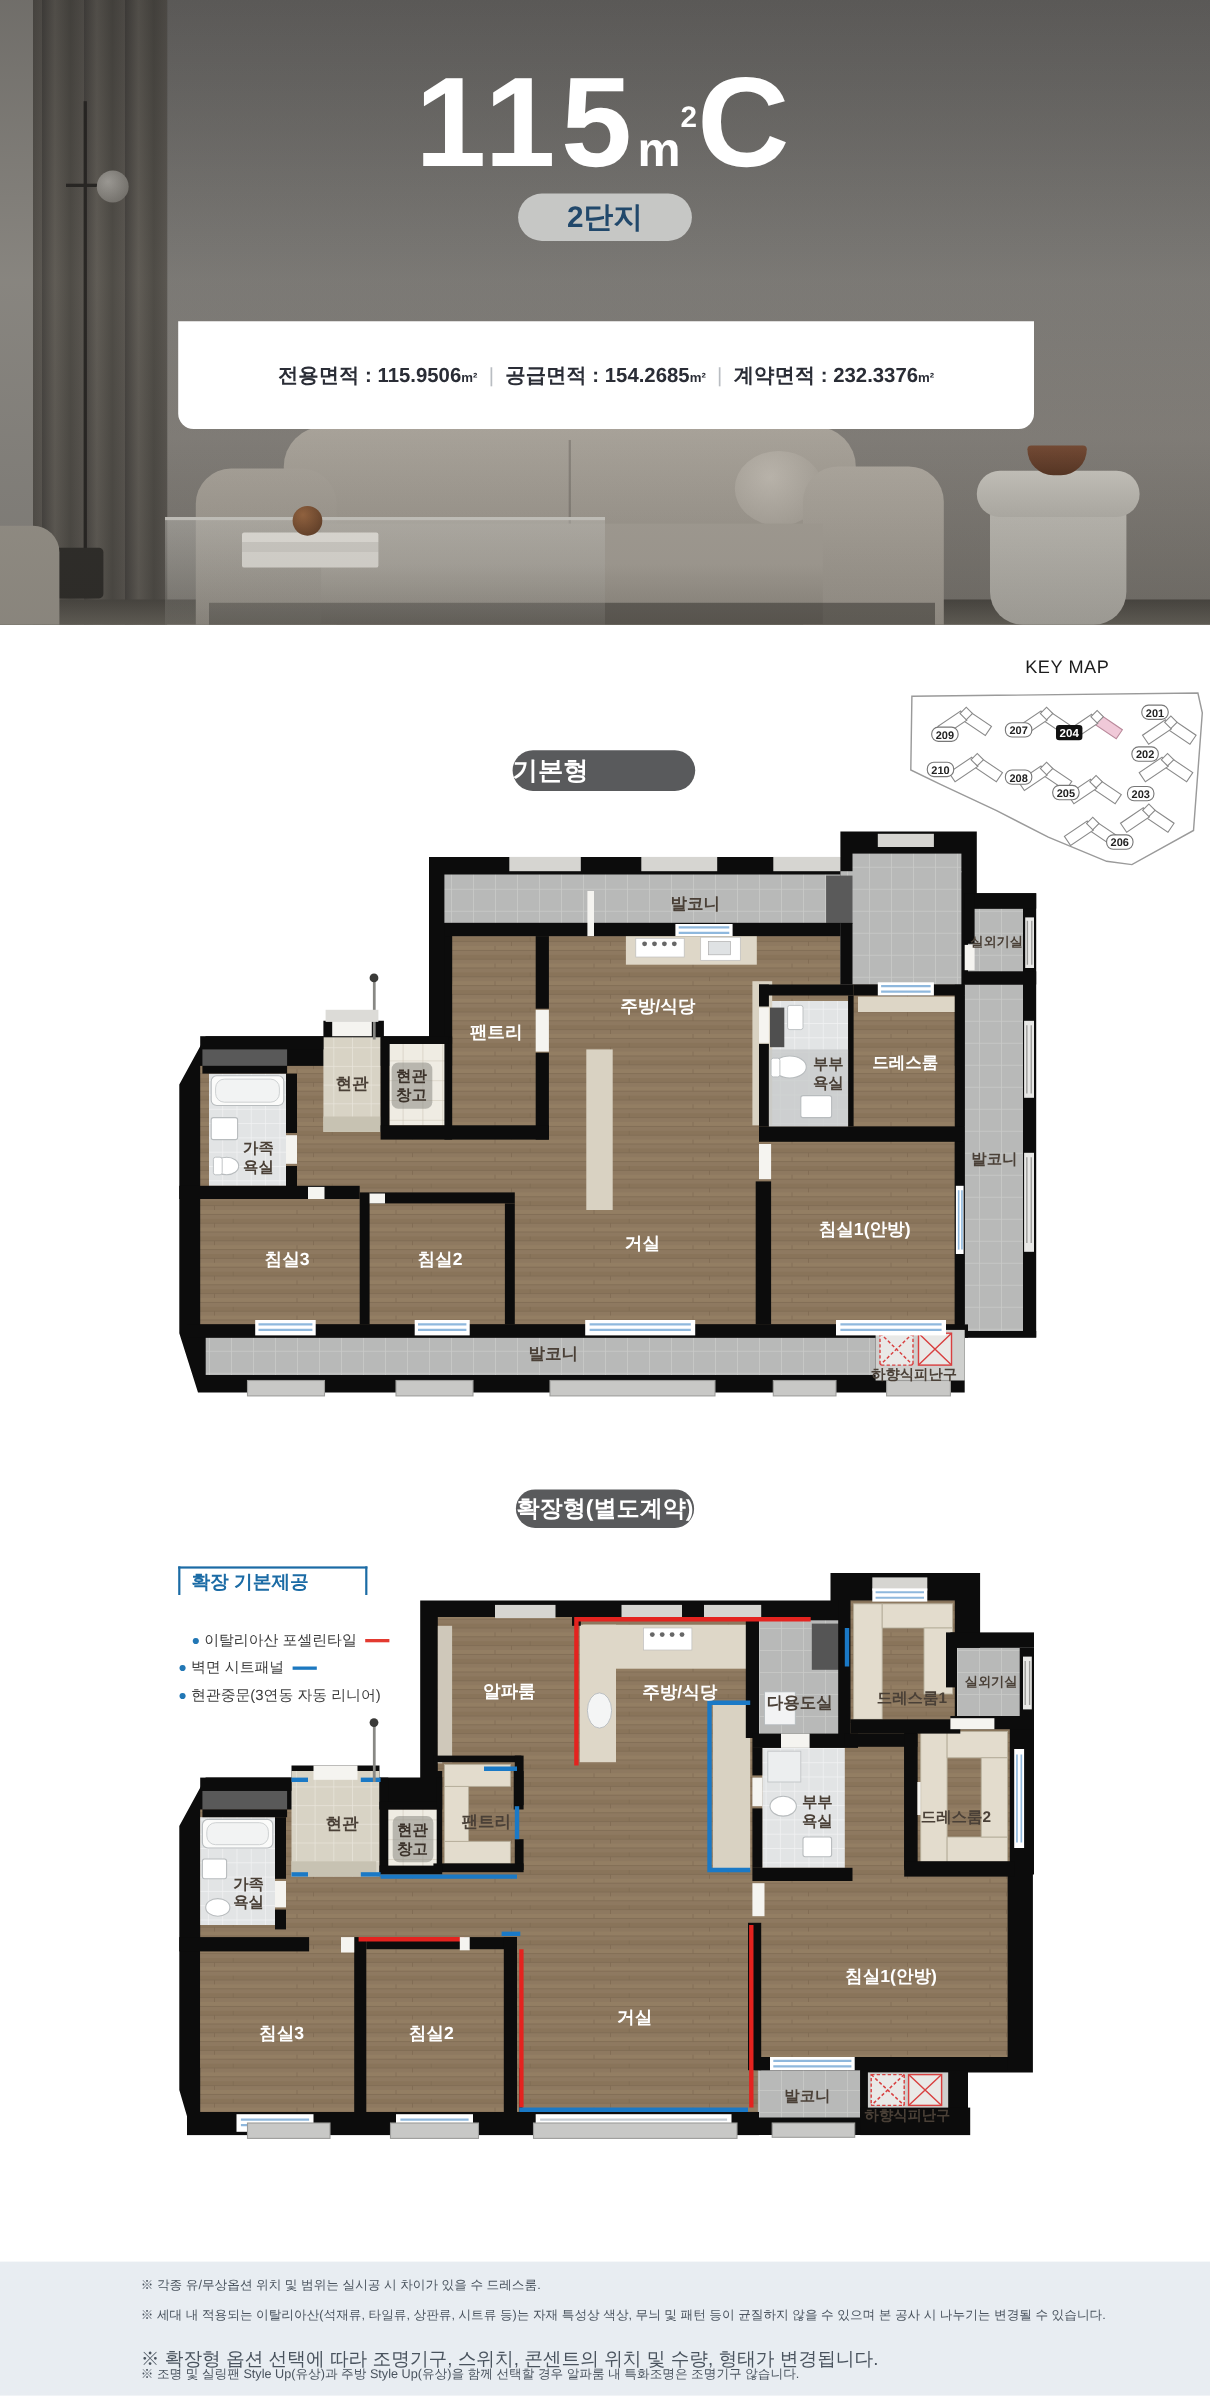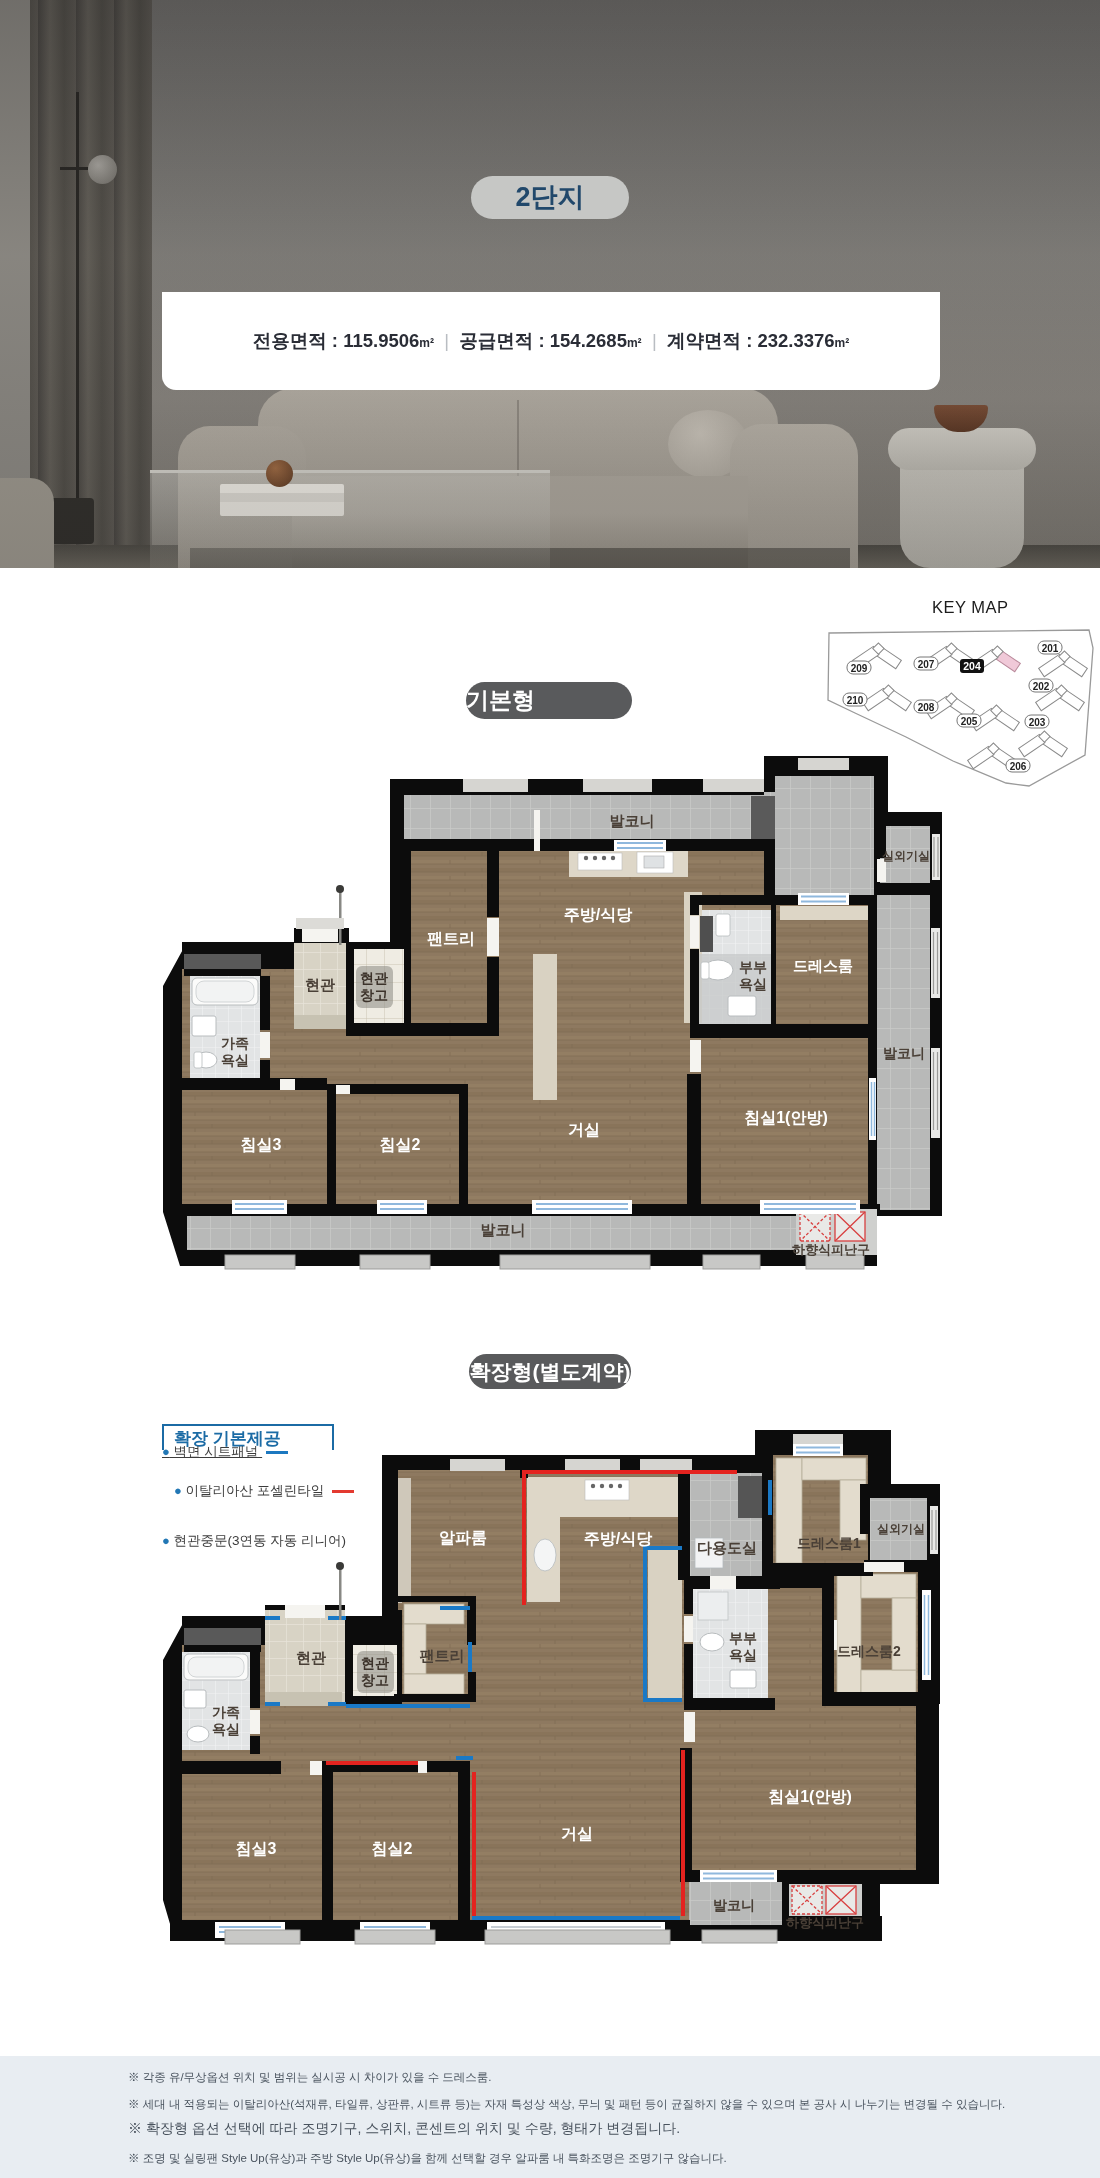--- a/index.html
+++ b/index.html
@@ -50,20 +50,21 @@
     <div class="abs" style="left:150px;top:470px;width:400px;height:98px;background:linear-gradient(180deg,rgba(205,203,196,0.5),rgba(150,148,140,0.2));border-top:3px solid #d3d1ca;"></div>
 
     <div class="abs" style="left:220px;top:484px;width:124px;height:32px;background:linear-gradient(180deg,#efece5 0 28%,#dcd9d2 28% 55%,#e9e6df 55% 100%);border-radius:2px;"></div>
 
     <div class="abs" style="left:266px;top:460px;width:27px;height:27px;border-radius:50%;background:radial-gradient(circle at 35% 30%,#a06c45,#5e3c26);"></div>
 
     <div class="abs" style="left:0;top:478px;width:54px;height:90px;background:#9e998f;border-radius:0 24px 0 0;"></div>
 
     <div class="abs" style="left:0;top:0;width:1100px;height:568px;background:linear-gradient(180deg,rgba(10,10,12,0.22),rgba(10,10,12,0.04) 45%,rgba(10,10,12,0.14) 100%);"></div>
 
+    <div class="abs" style="left:0;top:53px;width:1100px;text-align:center;color:#ffffff;font-weight:bold;font-size:116px;letter-spacing:5px;line-height:1;">115<span style="font-size:44px;letter-spacing:0;">m<span style="font-size:27px;position:relative;top:-36px;">2</span></span>C</div>
 
     <div class="abs" style="left:471px;top:176px;width:158px;height:43px;border-radius:22px;background:#c6c7c5;color:#21486b;font-size:27px;font-weight:bold;text-align:center;line-height:43px;">2단지</div>
 
 
     <div class="abs" style="left:162px;top:292px;width:778px;height:98px;background:#ffffff;border-radius:0 0 14px 14px;color:#2a2d36;font-size:18.5px;font-weight:bold;text-align:center;line-height:98px;">전용면적 : 115.9506<span style="font-size:12px;">m²</span>&nbsp;&nbsp;<span style="color:#b9bdc2;font-weight:normal;">|</span>&nbsp;&nbsp;공급면적 : 154.2685<span style="font-size:12px;">m²</span>&nbsp;&nbsp;<span style="color:#b9bdc2;font-weight:normal;">|</span>&nbsp;&nbsp;계약면적 : 232.3376<span style="font-size:12px;">m²</span></div>
   </div>
 
   <div class="abs" style="left:932px;top:598px;width:170px;font-size:16.5px;color:#1c1c1c;letter-spacing:0.5px;">KEY MAP</div>
   <svg class="abs" style="left:810px;top:620px;" width="290" height="180" viewBox="0 0 290 180">
     <defs>
@@ -449,21 +450,21 @@
     </g>
   </svg>
 
   <div class="abs" style="left:469px;top:1354px;width:162px;height:35px;border-radius:18px;background:#595a5c;color:#ffffff;font-size:21px;font-weight:bold;text-align:center;line-height:35px;">확장형(별도계약)</div>
 
   <div class="abs" style="left:162px;top:1424px;width:168px;height:24px;border-top:2px solid #1b6ba5;border-left:2px solid #1b6ba5;border-right:2px solid #1b6ba5;"></div>
   <div class="abs" style="left:174px;top:1427px;font-size:17px;font-weight:bold;color:#1b6ba5;">확장 기본제공</div>
 
   <div class="abs" style="left:174px;top:1482px;font-size:13.5px;color:#3c3c3c;"><span style="color:#2277b5;font-size:13px;">●</span> 이탈리아산 포셀린타일 <span style="display:inline-block;width:22px;height:3px;background:#e33a30;vertical-align:middle;margin-left:4px;"></span></div>
 
-  <div class="abs" style="left:162px;top:1443px;font-size:13.5px;color:#3c3c3c;text-decoration:underline;"><span style="color:#2277b5;font-size:13px;">●</span> 벽면 시트패널 <span style="display:inline-block;width:22px;height:3px;background:#1c78c0;vertical-align:middle;margin-left:4px;"></span></div>
+  <div class="abs" style="left:162px;top:1507px;font-size:13.5px;color:#3c3c3c;"><span style="color:#2277b5;font-size:13px;">●</span> 벽면 시트패널 <span style="display:inline-block;width:22px;height:3px;background:#1c78c0;vertical-align:middle;margin-left:4px;"></span></div>
 
   <div class="abs" style="left:162px;top:1532px;font-size:13.5px;color:#3c3c3c;"><span style="color:#2277b5;font-size:13px;">●</span> 현관중문(3연동 자동 리니어)</div>
 
   <svg class="abs" id="plan2" style="left:150px;top:1420px;" width="800" height="630" viewBox="0 0 800 630">
 
     <path d="M232,35 H605 V10 H741 V78 H790 V284 H789 V464 H730 V521 H25 L13,480 V240 L37,196 H115 V185 H195 V196 H232 Z" fill="#0c0c0c"></path>
 
     <rect x="248" y="50" width="130" height="140" fill="url(#wd)"></rect>
 
     <rect x="248" y="58" width="13" height="125" fill="#cfc8ba"></rect>
@@ -774,18 +775,18 @@
       <text x="675" y="507" font-size="13" fill="#4a4037" text-anchor="middle">하향식피난구</text>
     </g>
   </svg>
 
   <div class="abs" style="left:0;top:2056px;width:1100px;height:122px;background:#e8edf2;">
 
     <div class="abs" style="left:128px;top:14px;font-size:11.5px;color:#49535e;white-space:nowrap;">※ 각종 유/무상옵션 위치 및 범위는 실시공 시 차이가 있을 수 드레스룸.</div>
 
     <div class="abs" style="left:128px;top:41px;font-size:11.5px;color:#49535e;white-space:nowrap;">※ 세대 내 적용되는 이탈리아산(석재류, 타일류, 상판류, 시트류 등)는 자재 특성상 색상, 무늬 및 패턴 등이 균질하지 않을 수 있으며 본 공사 시 나누기는 변경될 수 있습니다.</div>
 
-    <div class="abs" style="left:128px;top:64px;font-size:14px;color:#49535e;white-space:nowrap;">※ 확장형 옵션 선택에 따라 조명기구, 스위치, 콘센트의 위치 및 수량, 형태가 변경됩니다.</div>
+    <div class="abs" style="left:128px;top:77px;font-size:17px;color:#49535e;white-space:nowrap;">※ 확장형 옵션 선택에 따라 조명기구, 스위치, 콘센트의 위치 및 수량, 형태가 변경됩니다.</div>
 
     <div class="abs" style="left:128px;top:95px;font-size:11.5px;color:#49535e;white-space:nowrap;">※ 조명 및 실링팬 Style Up(유상)과 주방 Style Up(유상)을 함께 선택할 경우 알파룸 내 특화조명은 조명기구 않습니다.</div>
   </div>
 
 </div>
 
 </body></html>

